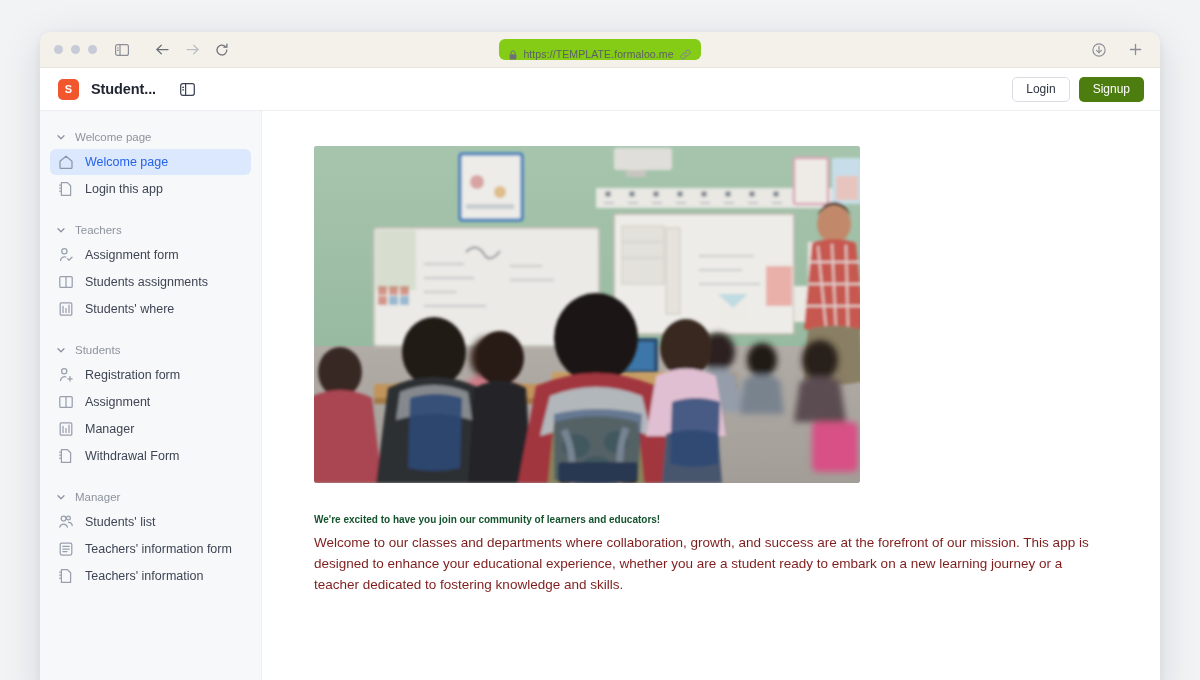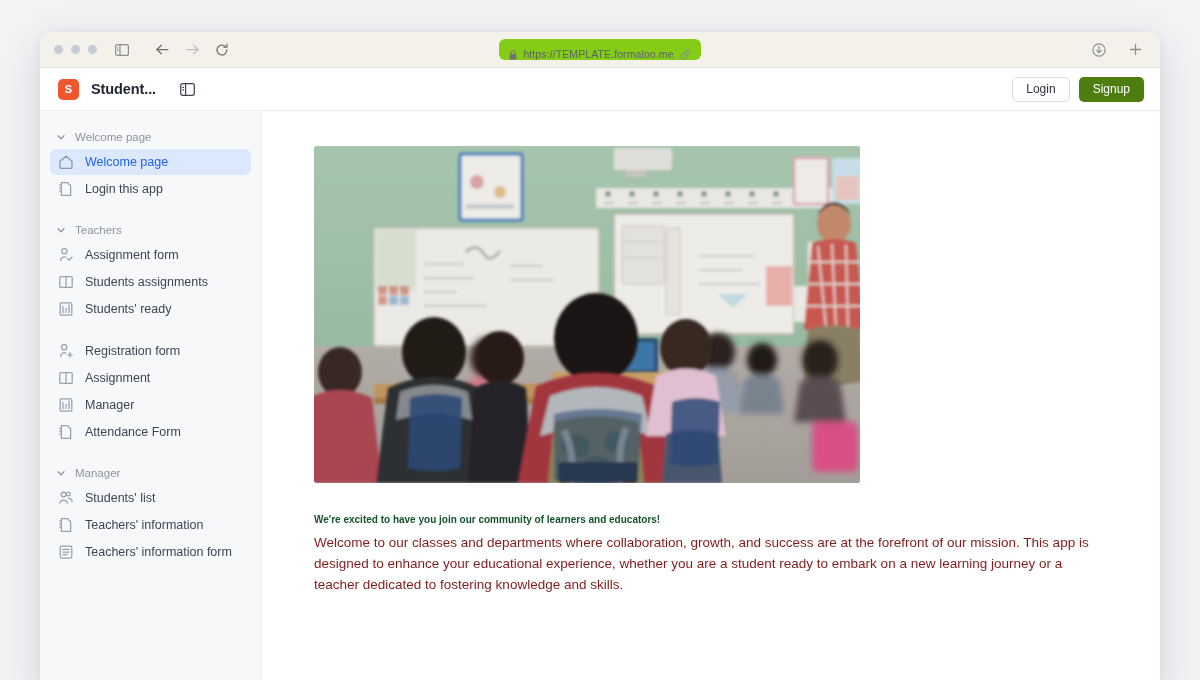--- a/index.html
+++ b/index.html
@@ -381,108 +381,116 @@
           </div>
           <div class="nav-item">
             <span class="ic">
               <svg width="16" height="16" viewBox="0 0 16 16" fill="none" stroke="currentColor" stroke-width="1.25" stroke-linecap="round" stroke-linejoin="round">
                 <rect x="2.2" y="1.8" width="11.6" height="12.4" rx="1"></rect>
                 <line x1="5" y1="11.6" x2="5" y2="5.4"></line>
                 <line x1="8" y1="11.6" x2="8" y2="7.6"></line>
                 <line x1="11" y1="11.6" x2="11" y2="4"></line>
               </svg>
             </span>
-            <span>Students' ready</span>
-          </div>
-        </div>
-        <div class="nav-section">
-          <div class="nav-item">
-            <span class="ic">
-              <svg width="16" height="16" viewBox="0 0 16 16" fill="none" stroke="currentColor" stroke-width="1.25" stroke-linecap="round" stroke-linejoin="round">
-                <circle cx="6.2" cy="4.3" r="2.6"></circle>
-                <path d="M2.6 13.6a3.9 3.9 0 0 1 5.3-3.6"></path>
-                <line x1="12" y1="9.6" x2="12" y2="14"></line>
-                <line x1="9.8" y1="11.8" x2="14.2" y2="11.8"></line>
-              </svg>
-            </span>
-            <span>Registration form</span>
-          </div>
-          <div class="nav-item">
-            <span class="ic">
-              <svg width="16" height="16" viewBox="0 0 16 16" fill="none" stroke="currentColor" stroke-width="1.25" stroke-linecap="round" stroke-linejoin="round">
-                <rect x="1.8" y="2.6" width="12.4" height="10.8" rx="1"></rect>
-                <line x1="8" y1="2.6" x2="8" y2="13.4"></line>
-              </svg>
-            </span>
-            <span>Assignment</span>
-          </div>
-          <div class="nav-item">
-            <span class="ic">
-              <svg width="16" height="16" viewBox="0 0 16 16" fill="none" stroke="currentColor" stroke-width="1.25" stroke-linecap="round" stroke-linejoin="round">
-                <rect x="2.2" y="1.8" width="11.6" height="12.4" rx="1"></rect>
-                <line x1="5" y1="11.6" x2="5" y2="5.4"></line>
-                <line x1="8" y1="11.6" x2="8" y2="7.6"></line>
-                <line x1="11" y1="11.6" x2="11" y2="4"></line>
-              </svg>
-            </span>
-            <span>Manager</span>
-          </div>
-          <div class="nav-item">
-            <span class="ic">
-              <svg width="16" height="16" viewBox="0 0 16 16" fill="none" stroke="currentColor" stroke-width="1.25" stroke-linecap="round" stroke-linejoin="round">
-                <path d="M3.4 1.6h6l3.2 3.2v9.6H3.4z"></path>
-                <line x1="1.6" y1="4" x2="2.6" y2="4"></line>
-                <line x1="1.6" y1="7" x2="2.6" y2="7"></line>
-                <line x1="1.6" y1="10" x2="2.6" y2="10"></line>
-              </svg>
-            </span>
-            <span>Attendance Form</span>
+            <span>Students' where</span>
           </div>
         </div>
         <div class="nav-section">
           <div class="section-head">
             <span class="chev">
               <svg width="10" height="10" viewBox="0 0 10 10" fill="none" stroke="currentColor" stroke-width="1.3" stroke-linecap="round" stroke-linejoin="round">
                 <polyline points="2,3.8 5,6.8 8,3.8"></polyline>
               </svg>
             </span>
+            <span>Students</span>
+          </div>
+          <div class="nav-item">
+            <span class="ic">
+              <svg width="16" height="16" viewBox="0 0 16 16" fill="none" stroke="currentColor" stroke-width="1.25" stroke-linecap="round" stroke-linejoin="round">
+                <circle cx="6.2" cy="4.3" r="2.6"></circle>
+                <path d="M2.6 13.6a3.9 3.9 0 0 1 5.3-3.6"></path>
+                <line x1="12" y1="9.6" x2="12" y2="14"></line>
+                <line x1="9.8" y1="11.8" x2="14.2" y2="11.8"></line>
+              </svg>
+            </span>
+            <span>Registration form</span>
+          </div>
+          <div class="nav-item">
+            <span class="ic">
+              <svg width="16" height="16" viewBox="0 0 16 16" fill="none" stroke="currentColor" stroke-width="1.25" stroke-linecap="round" stroke-linejoin="round">
+                <rect x="1.8" y="2.6" width="12.4" height="10.8" rx="1"></rect>
+                <line x1="8" y1="2.6" x2="8" y2="13.4"></line>
+              </svg>
+            </span>
+            <span>Assignment</span>
+          </div>
+          <div class="nav-item">
+            <span class="ic">
+              <svg width="16" height="16" viewBox="0 0 16 16" fill="none" stroke="currentColor" stroke-width="1.25" stroke-linecap="round" stroke-linejoin="round">
+                <rect x="2.2" y="1.8" width="11.6" height="12.4" rx="1"></rect>
+                <line x1="5" y1="11.6" x2="5" y2="5.4"></line>
+                <line x1="8" y1="11.6" x2="8" y2="7.6"></line>
+                <line x1="11" y1="11.6" x2="11" y2="4"></line>
+              </svg>
+            </span>
+            <span>Manager</span>
+          </div>
+          <div class="nav-item">
+            <span class="ic">
+              <svg width="16" height="16" viewBox="0 0 16 16" fill="none" stroke="currentColor" stroke-width="1.25" stroke-linecap="round" stroke-linejoin="round">
+                <path d="M3.4 1.6h6l3.2 3.2v9.6H3.4z"></path>
+                <line x1="1.6" y1="4" x2="2.6" y2="4"></line>
+                <line x1="1.6" y1="7" x2="2.6" y2="7"></line>
+                <line x1="1.6" y1="10" x2="2.6" y2="10"></line>
+              </svg>
+            </span>
+            <span>Withdrawal Form</span>
+          </div>
+        </div>
+        <div class="nav-section">
+          <div class="section-head">
+            <span class="chev">
+              <svg width="10" height="10" viewBox="0 0 10 10" fill="none" stroke="currentColor" stroke-width="1.3" stroke-linecap="round" stroke-linejoin="round">
+                <polyline points="2,3.8 5,6.8 8,3.8"></polyline>
+              </svg>
+            </span>
             <span>Manager</span>
           </div>
           <div class="nav-item">
             <span class="ic">
               <svg width="16" height="16" viewBox="0 0 16 16" fill="none" stroke="currentColor" stroke-width="1.25" stroke-linecap="round" stroke-linejoin="round">
                 <circle cx="5.6" cy="4.6" r="2.4"></circle>
                 <circle cx="10.4" cy="4" r="1.9"></circle>
                 <path d="M1.8 13.2a3.9 3.9 0 0 1 7.6 0"></path>
                 <path d="M10.4 8.3a3.6 3.6 0 0 1 3.8 3.3"></path>
               </svg>
             </span>
             <span>Students' list</span>
           </div>
           <div class="nav-item">
             <span class="ic">
               <svg width="16" height="16" viewBox="0 0 16 16" fill="none" stroke="currentColor" stroke-width="1.25" stroke-linecap="round" stroke-linejoin="round">
+                <rect x="2.2" y="2" width="11.6" height="12" rx="1.4"></rect>
+                <line x1="4.8" y1="5.4" x2="11.2" y2="5.4"></line>
+                <line x1="4.8" y1="8" x2="11.2" y2="8"></line>
+                <line x1="4.8" y1="10.6" x2="9" y2="10.6"></line>
+              </svg>
+            </span>
+            <span>Teachers' information form</span>
+          </div>
+          <div class="nav-item">
+            <span class="ic">
+              <svg width="16" height="16" viewBox="0 0 16 16" fill="none" stroke="currentColor" stroke-width="1.25" stroke-linecap="round" stroke-linejoin="round">
                 <path d="M3.4 1.6h6l3.2 3.2v9.6H3.4z"></path>
                 <line x1="1.6" y1="4" x2="2.6" y2="4"></line>
                 <line x1="1.6" y1="7" x2="2.6" y2="7"></line>
                 <line x1="1.6" y1="10" x2="2.6" y2="10"></line>
               </svg>
             </span>
             <span>Teachers' information</span>
-          </div>
-          <div class="nav-item">
-            <span class="ic">
-              <svg width="16" height="16" viewBox="0 0 16 16" fill="none" stroke="currentColor" stroke-width="1.25" stroke-linecap="round" stroke-linejoin="round">
-                <rect x="2.2" y="2" width="11.6" height="12" rx="1.4"></rect>
-                <line x1="4.8" y1="5.4" x2="11.2" y2="5.4"></line>
-                <line x1="4.8" y1="8" x2="11.2" y2="8"></line>
-                <line x1="4.8" y1="10.6" x2="9" y2="10.6"></line>
-              </svg>
-            </span>
-            <span>Teachers' information form</span>
           </div>
         </div>
       </nav>
 
     <main class="content">
       <div class="content-inner">
 
         <div class="hero-photo">
           <svg viewBox="0 0 546 337" preserveAspectRatio="none" aria-hidden="true">
             <defs>

